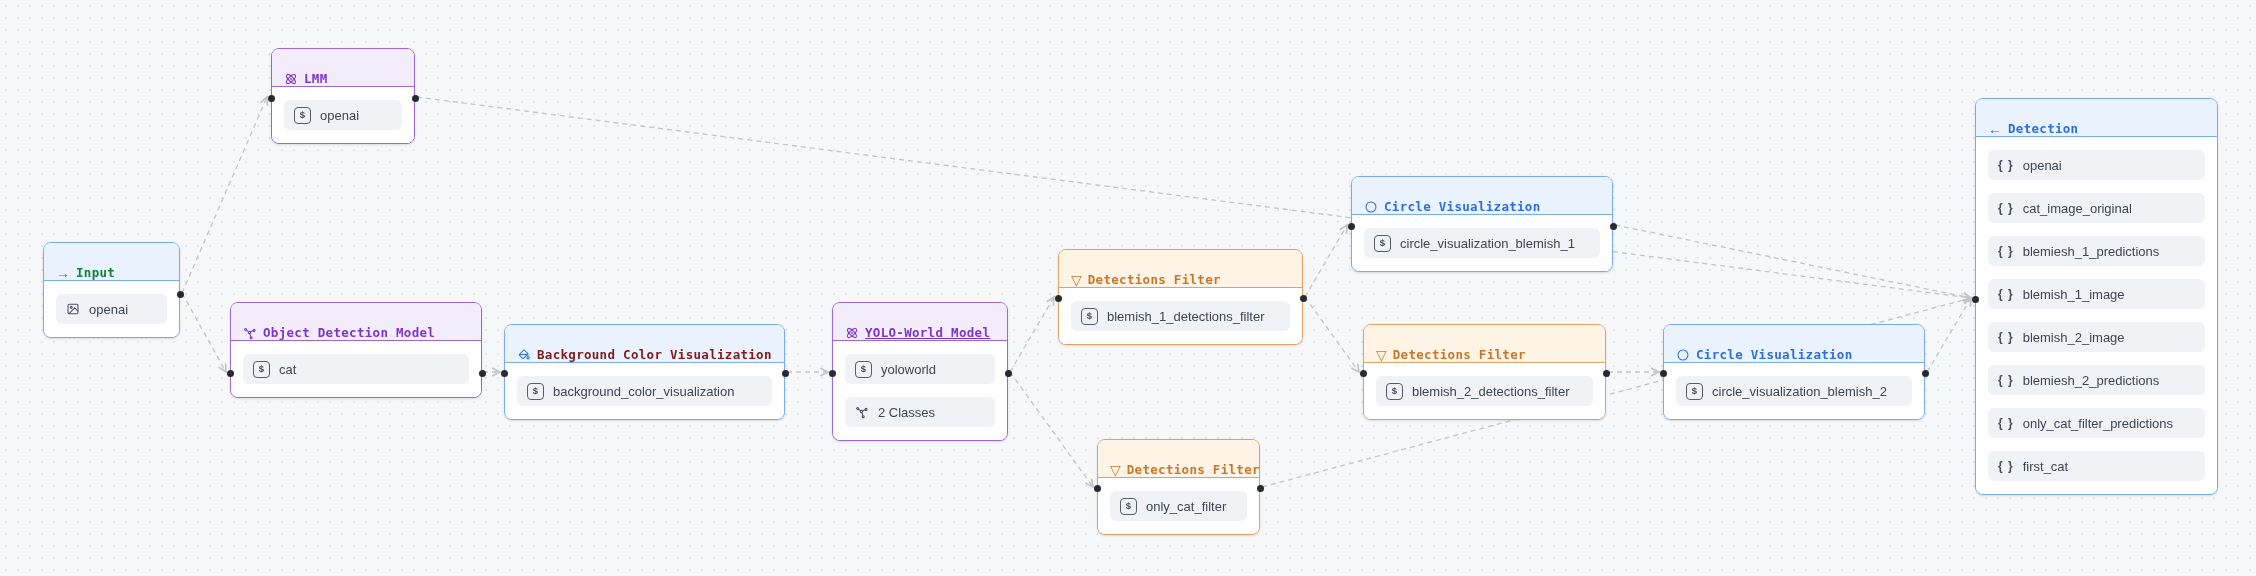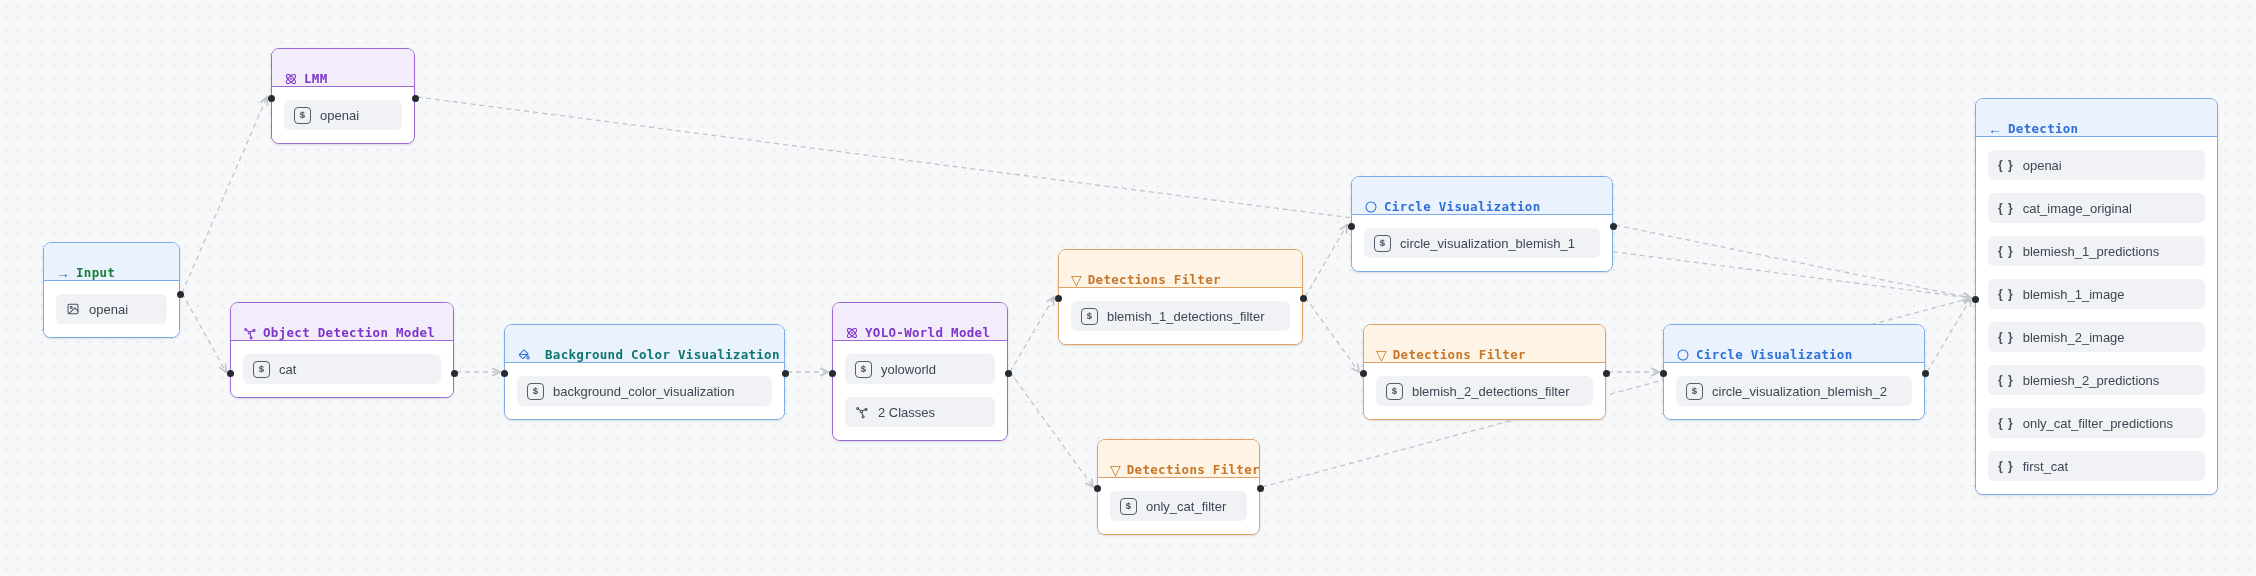--- a/index.html
+++ b/index.html
@@ -121,21 +121,21 @@
           <div class="item">
             <span class="icon">
               <span class="boxed">$</span>
             </span>
             <span>openai</span>
           </div>
         </div>
         <div class="port" style="top: 45.5px; left: -4.5px;"></div>
         <div class="port" style="top: 45.5px; right: -4.5px;"></div>
       </div>
-      <div class="node" style="left: 230px; top: 302px; width: 224px; border-color: rgb(156, 104, 212);">
+      <div class="node" style="left: 230px; top: 302px; width: 252px; border-color: rgb(156, 104, 212);">
         <div class="node-header" style="background: rgb(243, 236, 251); border-bottom-color: rgb(156, 104, 212); color: rgb(126, 54, 201);">
           <span class="icon">
             <svg width="14" height="14" viewBox="0 0 24 24" fill="none" stroke="currentColor" stroke-width="1.8" stroke-linecap="round" stroke-linejoin="round">
               <circle cx="11" cy="11" r="2.1"></circle>
               <circle cx="4.5" cy="6" r="1.7"></circle>
               <circle cx="19" cy="7.5" r="1.7"></circle>
               <circle cx="14" cy="20" r="1.7"></circle>
               <path d="M9.5 9.7 6 7.2M13 10l4.5-2M11.8 13l1.6 5"></path>
             </svg>
           </span>
@@ -154,35 +154,35 @@
       </div>
       <div class="node" style="left: 504px; top: 324px; width: 281px; border-color: rgb(122, 171, 234);">
         <div class="node-header" style="background: rgb(234, 242, 253); border-bottom-color: rgb(122, 171, 234); color: rgb(46, 111, 216);">
           <span class="icon">
             <svg width="14" height="14" viewBox="0 0 24 24" fill="none" stroke="currentColor" stroke-width="1.8" stroke-linecap="round" stroke-linejoin="round">
               <path d="M12 3 4.5 10.5a1.6 1.6 0 0 0 0 2.3l4.7 4.7a1.6 1.6 0 0 0 2.3 0L19 10 12 3z"></path>
               <path d="M5 11h13"></path>
               <path d="M21 16.5c0 1.2-.9 2.1-2 2.1s-2-.9-2-2.1c0-1 2-3.2 2-3.2s2 2.2 2 3.2z"></path>
             </svg>
           </span>
-          <span class="node-title" style="color: #0f766e; margin-left: 8px;">Background Color Visualization</span>
+          <span class="node-title" style="color: #7f1d1d;">Background Color Visualization</span>
         </div>
         <div class="node-body">
           <div class="item">
             <span class="icon">
               <span class="boxed">$</span>
             </span>
             <span>background_color_visualization</span>
           </div>
         </div>
         <div class="port" style="top: 44.5px; left: -4.5px;"></div>
         <div class="port" style="top: 44.5px; right: -4.5px;"></div>
       </div>
       <div class="node" style="left: 832px; top: 302px; width: 176px; border-color: rgb(156, 104, 212);">
-        <div class="node-header" style="background: rgb(243, 236, 251); border-bottom-color: rgb(156, 104, 212); color: rgb(126, 54, 201);">
+        <div class="node-header" style="background: rgb(243, 236, 251); border-bottom-color: rgb(156, 104, 212); color: rgb(126, 54, 201); text-decoration: underline;">
           <span class="icon">
             <svg width="14" height="14" viewBox="0 0 24 24" fill="none" stroke="currentColor" stroke-width="1.8" stroke-linecap="round" stroke-linejoin="round">
               <circle cx="12" cy="12" r="1.6" fill="currentColor" stroke="none"></circle>
               <ellipse cx="12" cy="12" rx="10" ry="4.2" transform="rotate(45 12 12)"></ellipse>
               <ellipse cx="12" cy="12" rx="10" ry="4.2" transform="rotate(-45 12 12)"></ellipse>
             </svg>
           </span>
           <span class="node-title" style="color: rgb(126, 54, 201);">YOLO-World Model</span>
         </div>
         <div class="node-body">

